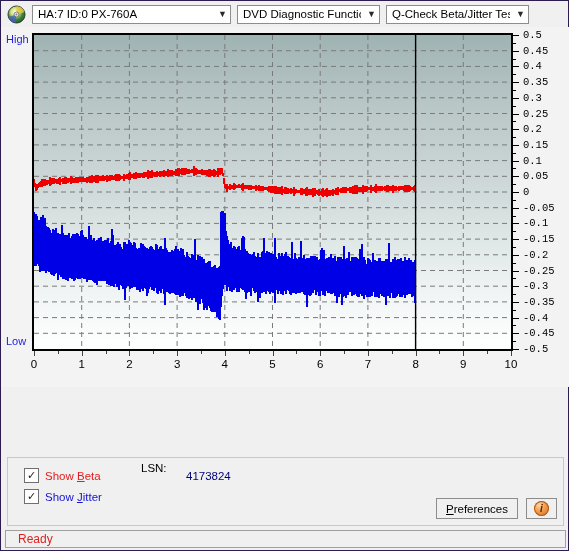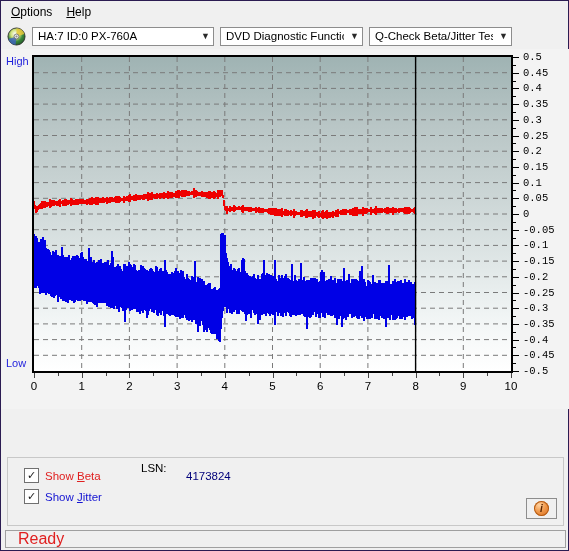--- a/index.html
+++ b/index.html
@@ -54,21 +54,21 @@
   }
   .disc-icon{width:19px;height:19px;flex:0 0 auto;}
   .combo{
     height:19px;background:#ffffff;border:1px solid #8d8d8d;
     display:flex;align-items:center;justify-content:space-between;
     font-size:11.5px;color:#000;box-sizing:border-box;
     padding:0 3px 0 5px;
   }
   .combo .lbl{white-space:nowrap;overflow:hidden;}
   .combo .chev{color:#2a2a2a;font-size:9px;margin-left:6px;flex:0 0 auto;}
-  #combo-drive{width:182px;}
+  #combo-drive{width:199px;}
   #combo-func{width:143px;}
   #combo-test{width:143px;}
   
   .chart-wrap{
     position:relative;width:569px;height:360px;background:#f3f3f3;
   }
   .axis-side{
     position:absolute;left:0;top:0;width:51px;height:330px;
   }
   .side-lbl{
@@ -137,32 +137,28 @@
     color:#5a2600;font-size:10px;font-weight:bold;font-style:italic;
     display:flex;align-items:center;justify-content:center;
     box-shadow:inset 0 0 0 1px #b35b14;
   }
   
   .statusbar{
     position:absolute;left:4px;top:529px;width:561px;height:18px;
     background:#f0f0f0;border:1px solid #a0a0a0;box-sizing:border-box;
     display:flex;align-items:center;padding-left:4px;
   }
-  .status-text{font-size:16px;color:#e02020;padding-left:8px;}
+  .status-text{font-size:12px;color:#e02020;padding-left:8px;}
 </style>
 </head>
 <body>
 
 <div id="app">
 
 
-  <div class="menubar">
-    <div class="menu-item"><u>O</u>ptions</div>
-    <div class="menu-item"><u>H</u>elp</div>
-  </div>
 
   <div class="toolbar">
     <svg class="disc-icon" viewBox="0 0 20 20">
       <defs>
         <radialGradient id="dg" cx="42%" cy="35%" r="72%">
           <stop offset="0%" stop-color="#ffffff"></stop>
             <stop offset="35%" stop-color="#cfe07a"></stop>
           <stop offset="62%" stop-color="#3c8a3c"></stop>
             <stop offset="100%" stop-color="#1d4f23"></stop>
         </radialGradient>
@@ -340,20 +336,23 @@
     </div>
 
     <div class="chk-row" style="left:16px;top:31px;">
       <span class="chk-box">✓</span>
       <span class="chk-lbl" id="jitter-lbl" style="color: rgb(20, 20, 210);">Show <u>J</u>itter</span>
     </div>
 
     <div class="lsn-label" style="left:133px;top:4px;text-align:center;">LSN:</div>
     <div class="lsn-value" style="left:178px;top:12px;">4173824</div>
 
+    <div class="btn" id="preferences-button">
+      <span><u>P</u>references</span>
+    </div>
     <div class="btn" id="info-button">
       <span class="info-circle">i</span>
     </div>
   </div>
 
   <div class="statusbar">
     <span class="status-text">Ready</span>
   </div>
 
 </div>

